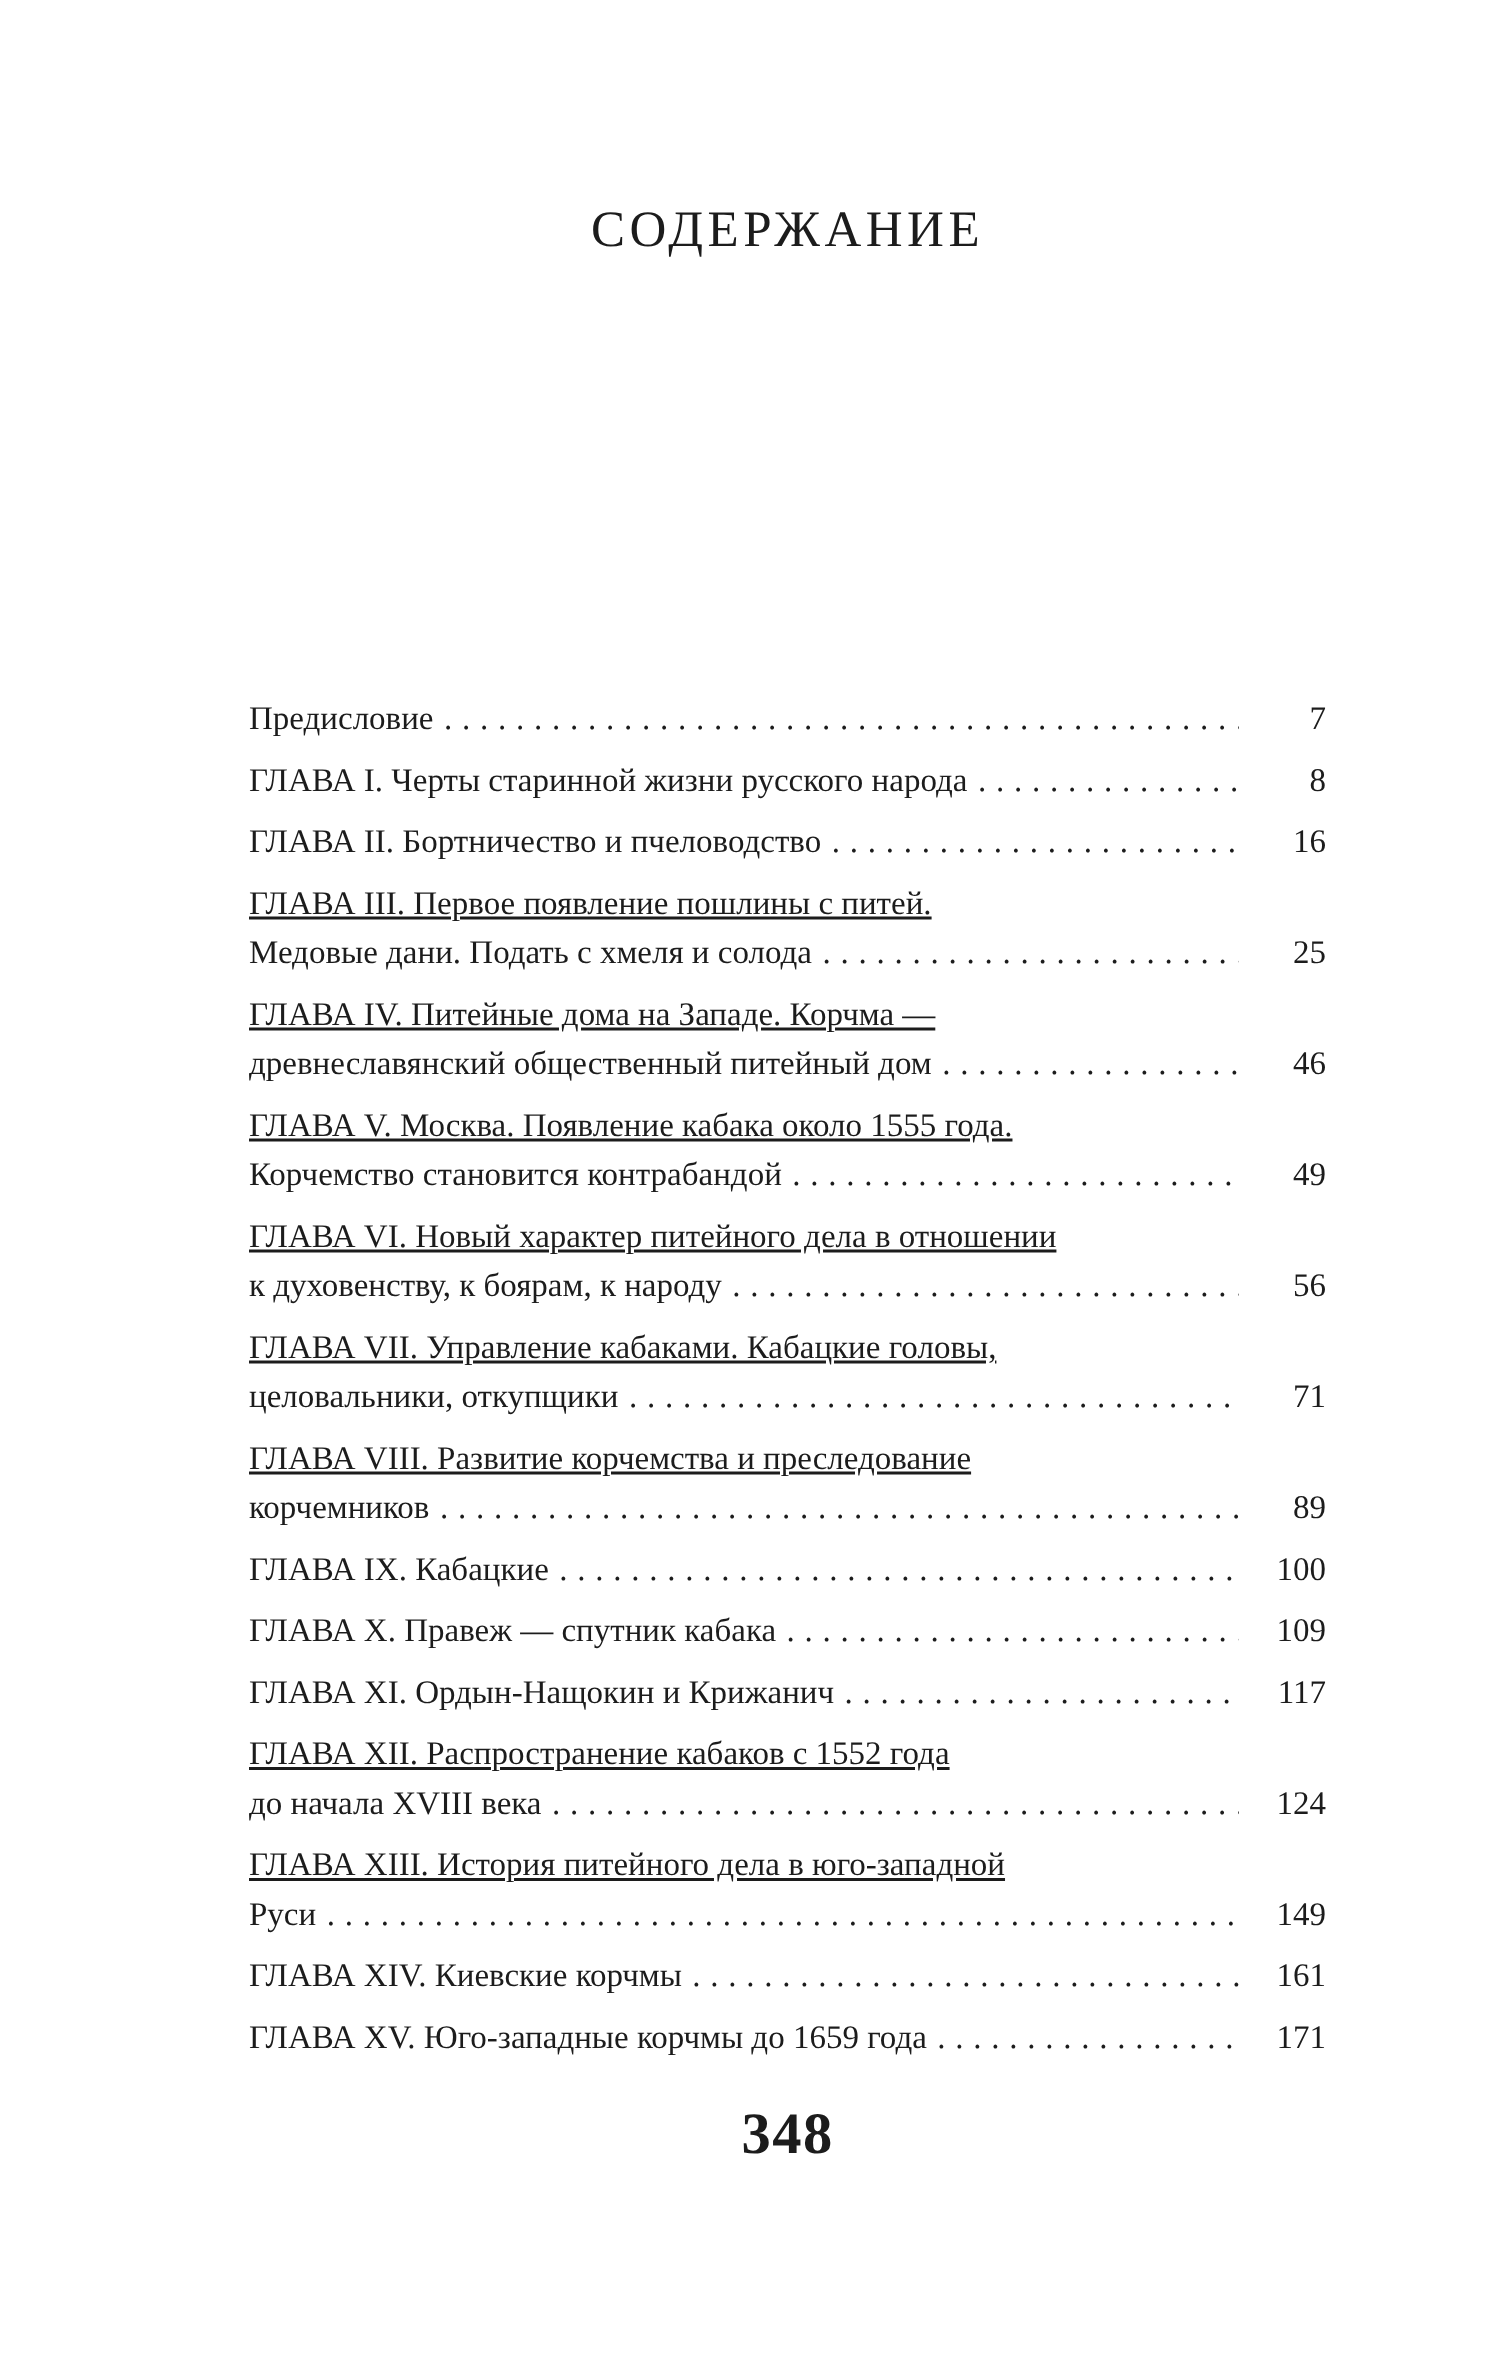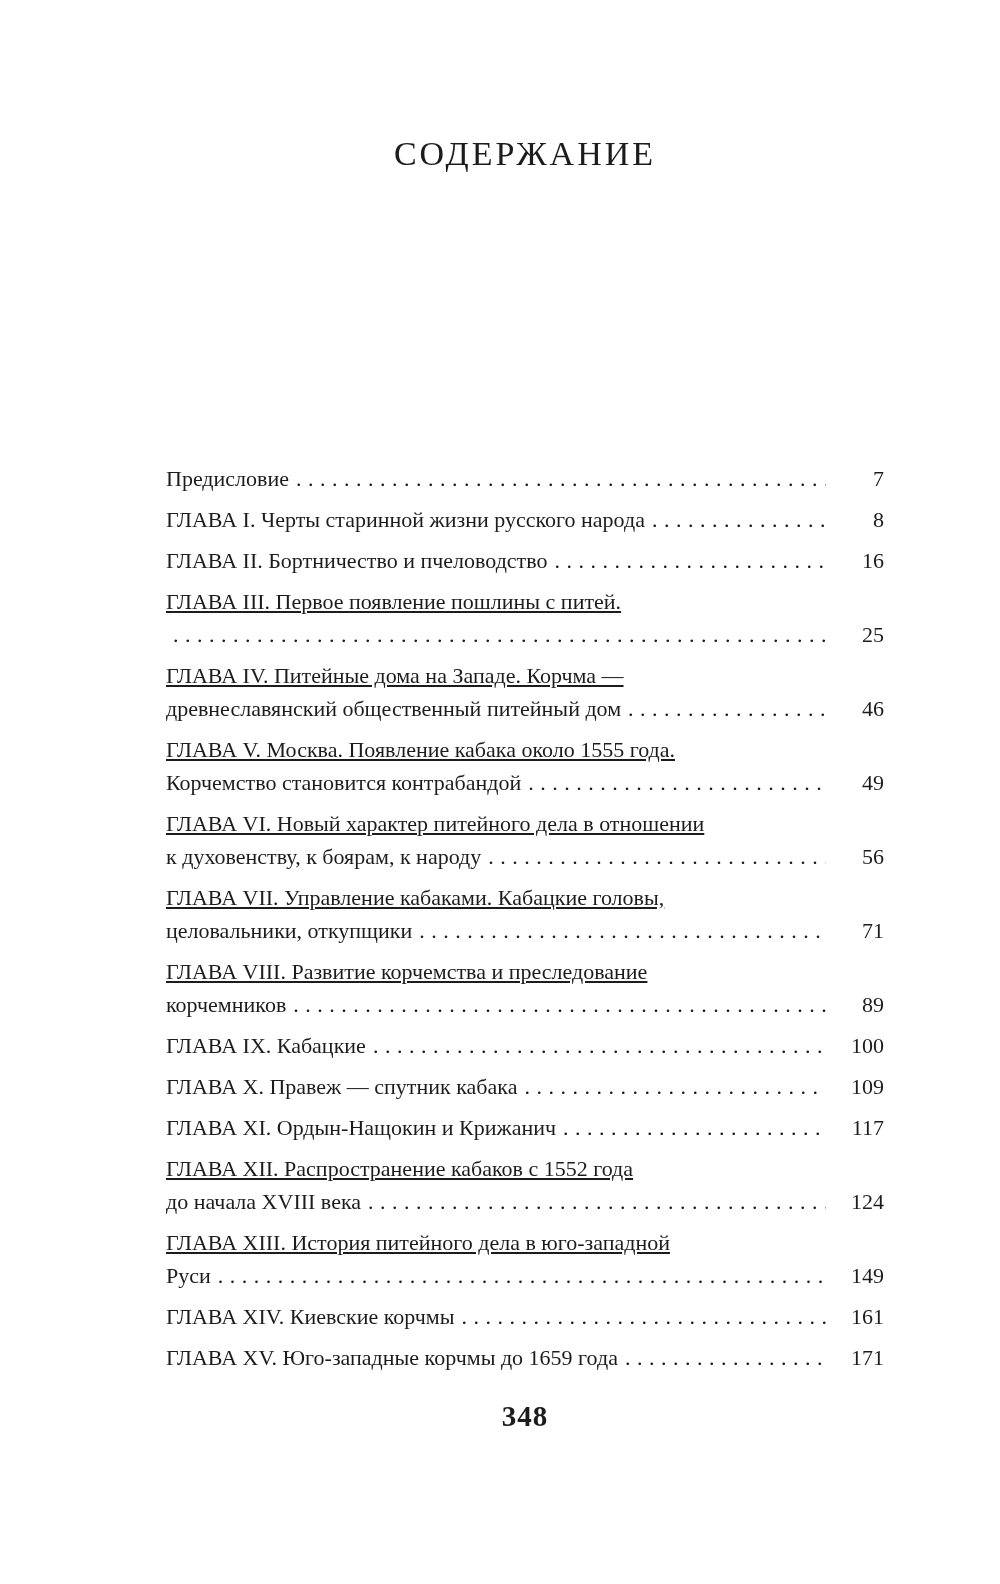--- a/index.html
+++ b/index.html
@@ -65,21 +65,21 @@
   }
   .pagenum {
     flex: 0 0 auto;
     width: 52px;
     text-align: right;
     white-space: nowrap;
   }
   .folio {
     margin-top: 26px;
     text-align: center;
-    font-size: 29px;
+    font-size: 39px;
     font-weight: 700;
     letter-spacing: 1px;
   }
 </style>
 </head>
 <body style="background: rgb(255, 255, 255); color: rgb(28, 28, 28);">
 
 <div class="content">
   <h1 class="book-title">СОДЕРЖАНИЕ</h1>
 
@@ -109,20 +109,21 @@
       <span class="leader"><span class="dots">..........................................................................................</span></span>
       <span class="pagenum">16</span>
     </div>
   </div>
 
   <div class="toc-entry">
     <div class="wrap-lines">
           <div class="line">ГЛАВА III. Первое появление пошлины с питей.</div>
         </div>
     <div class="last-line">
+      <span class="toc-text">Медовые дани. Подать с хмеля и солода</span>
       <span class="leader"><span class="dots">..........................................................................................</span></span>
       <span class="pagenum">25</span>
     </div>
   </div>
 
   <div class="toc-entry">
     <div class="wrap-lines">
           <div class="line">ГЛАВА IV. Питейные дома на Западе. Корчма —</div>
         </div>
     <div class="last-line">

